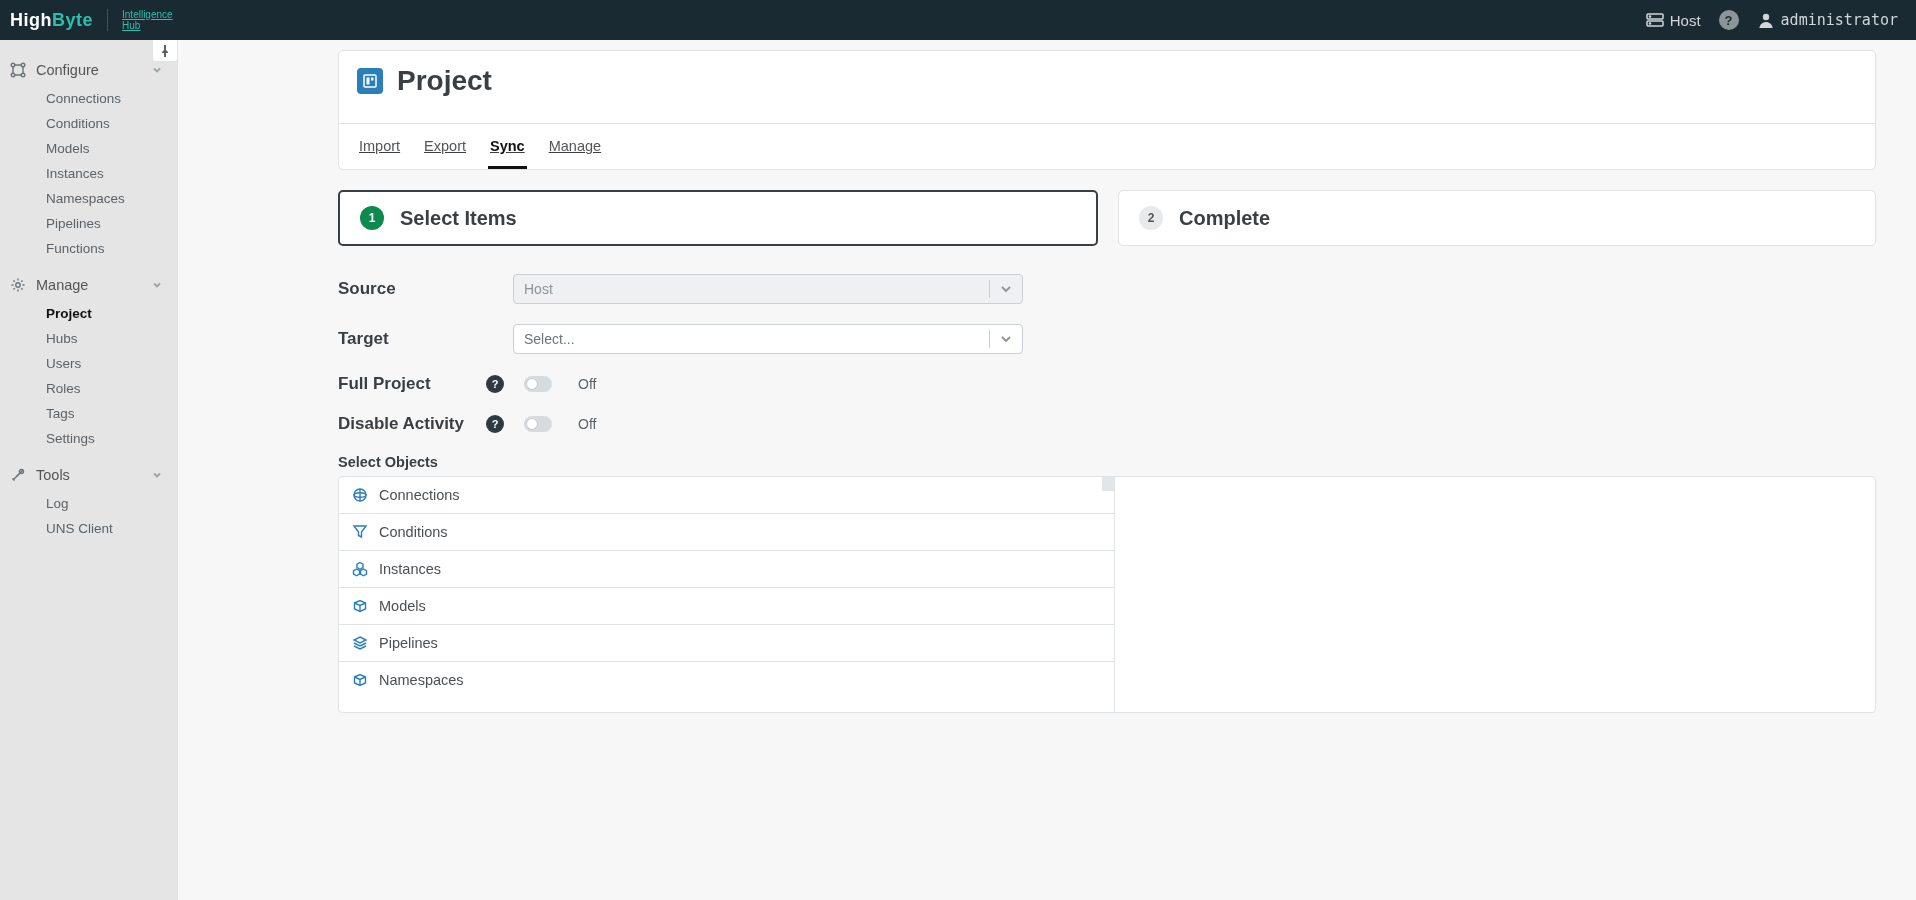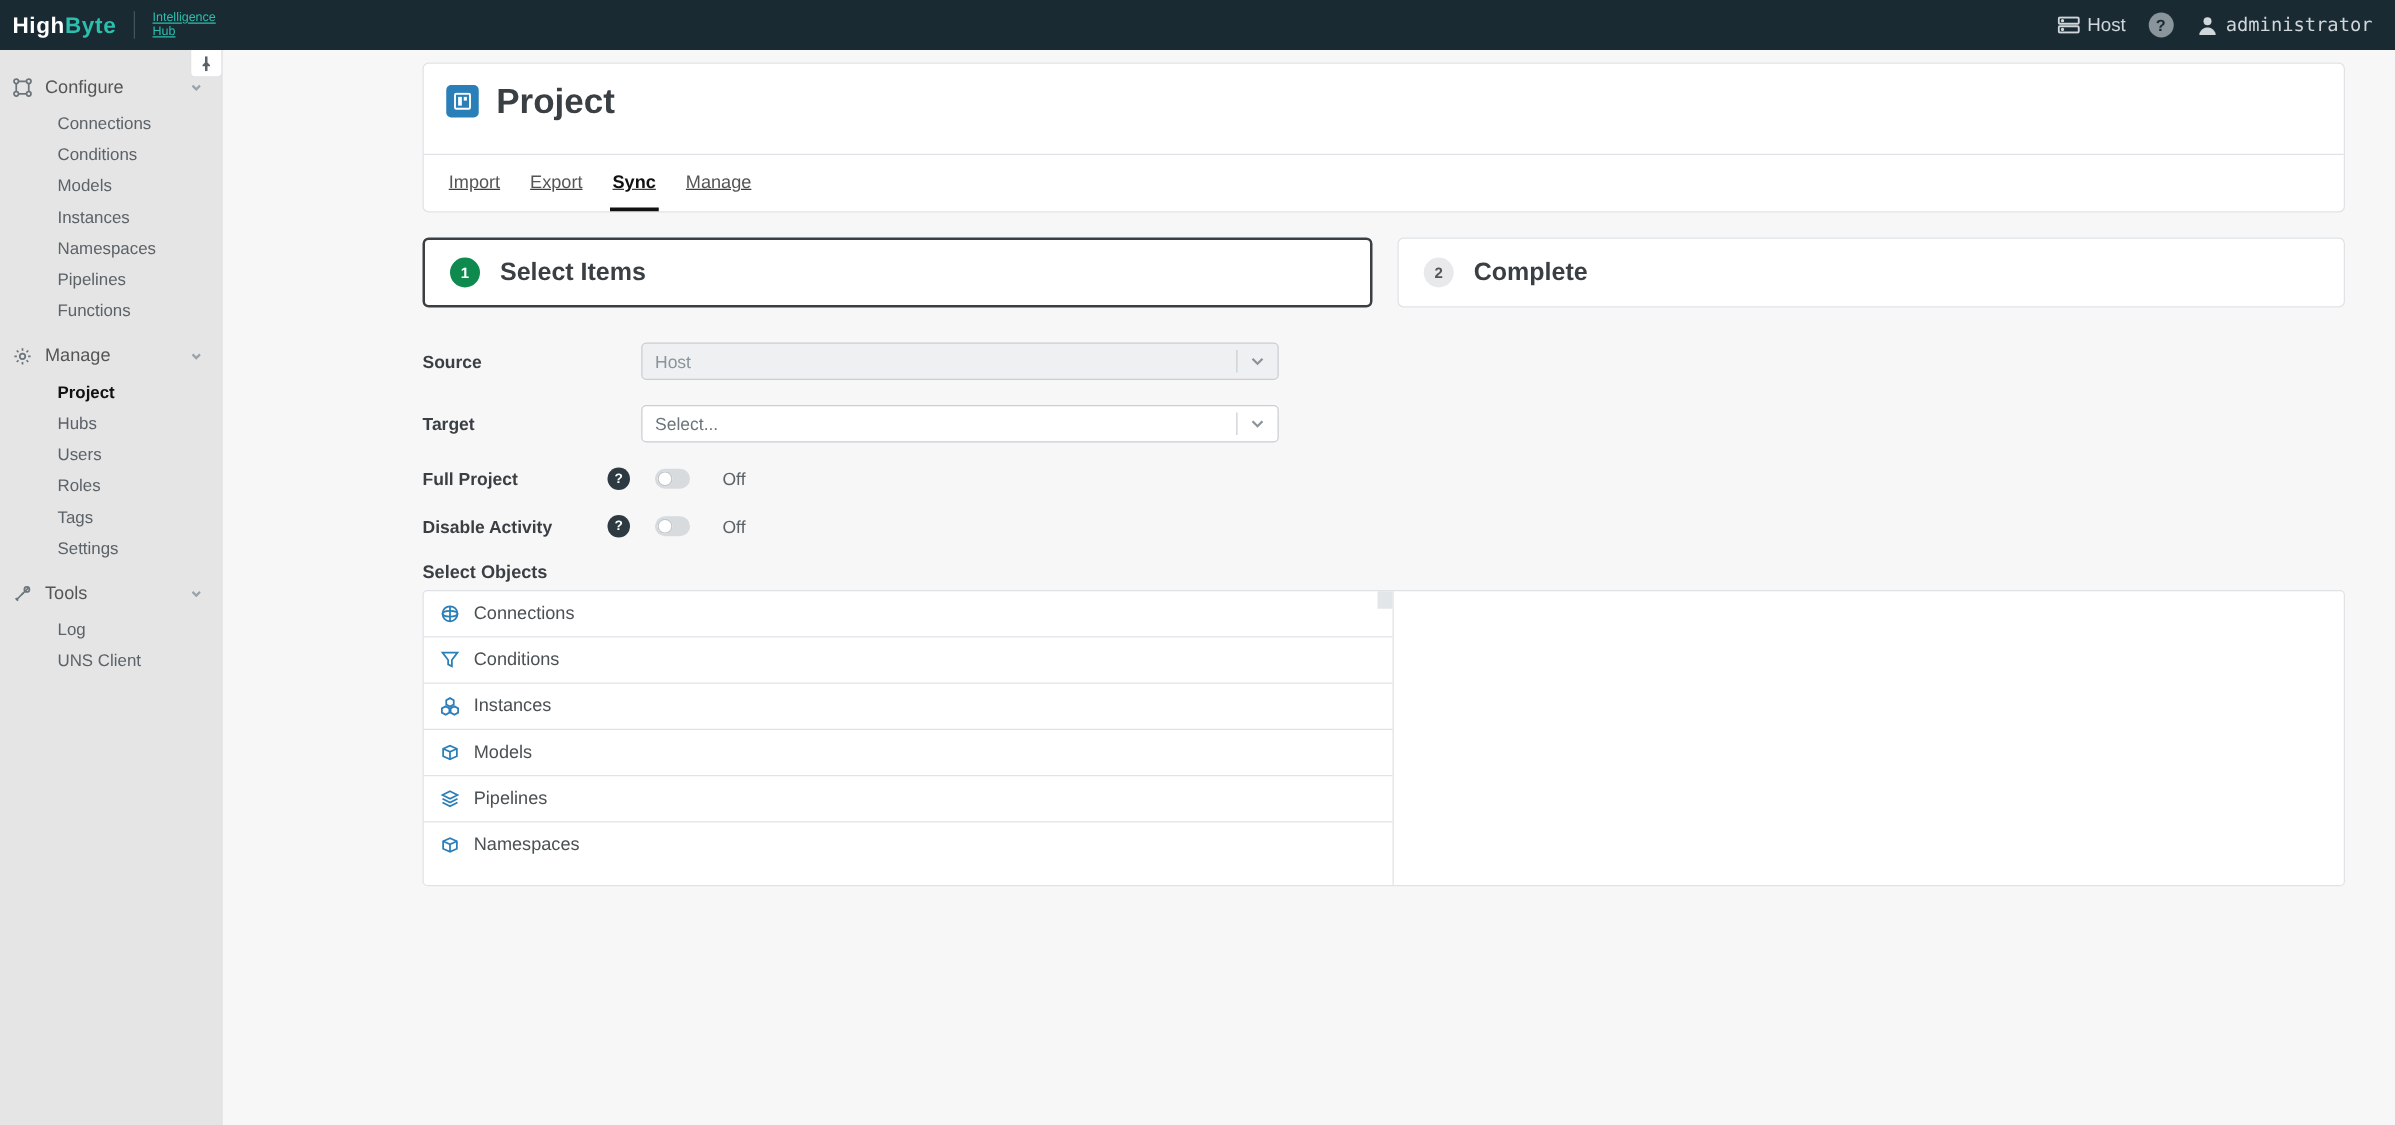--- a/index.html
+++ b/index.html
@@ -156,21 +156,21 @@
   .step.active .step-badge { background: var(--step-active); color:#fff; }
   .step-label { font-size:20px; font-weight:700; color:#3a3f44;}
 
   
   .form { padding: 18px 0 0 0; }
   .form-row {
     display:flex; align-items:center;
     padding: 10px 0;
     gap: 20px;
   }
-  .form-label { width:155px; font-weight:700; color:#3a3f44; font-size:14px;}
+  .form-label { width:155px; font-weight:700; color:#3a3f44; font-size:17px;}
   .help-dot {
     width:18px; height:18px; border-radius:50%;
     background:#2d3a42; color:#fff;
     display:flex; align-items:center; justify-content:center;
     font-size:11px; font-weight:700;
     margin-left:-12px;
   }
 
   .select {
     width:510px;

